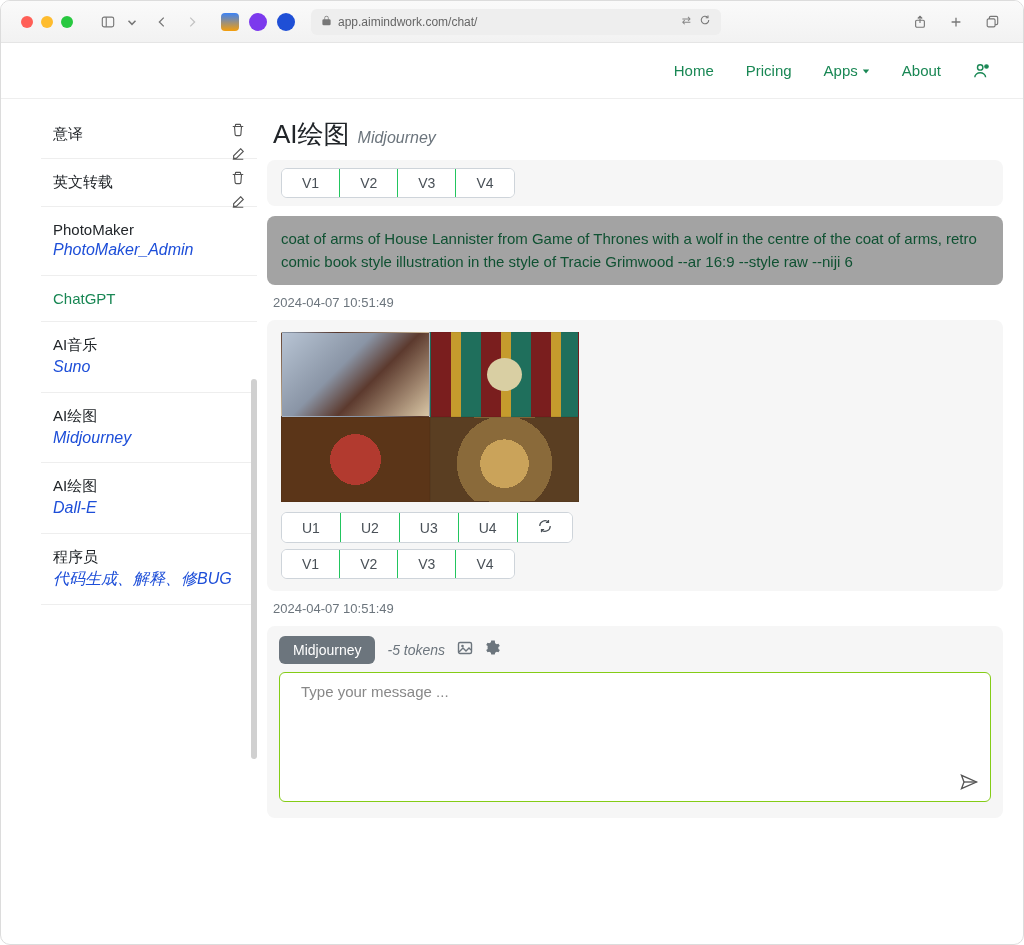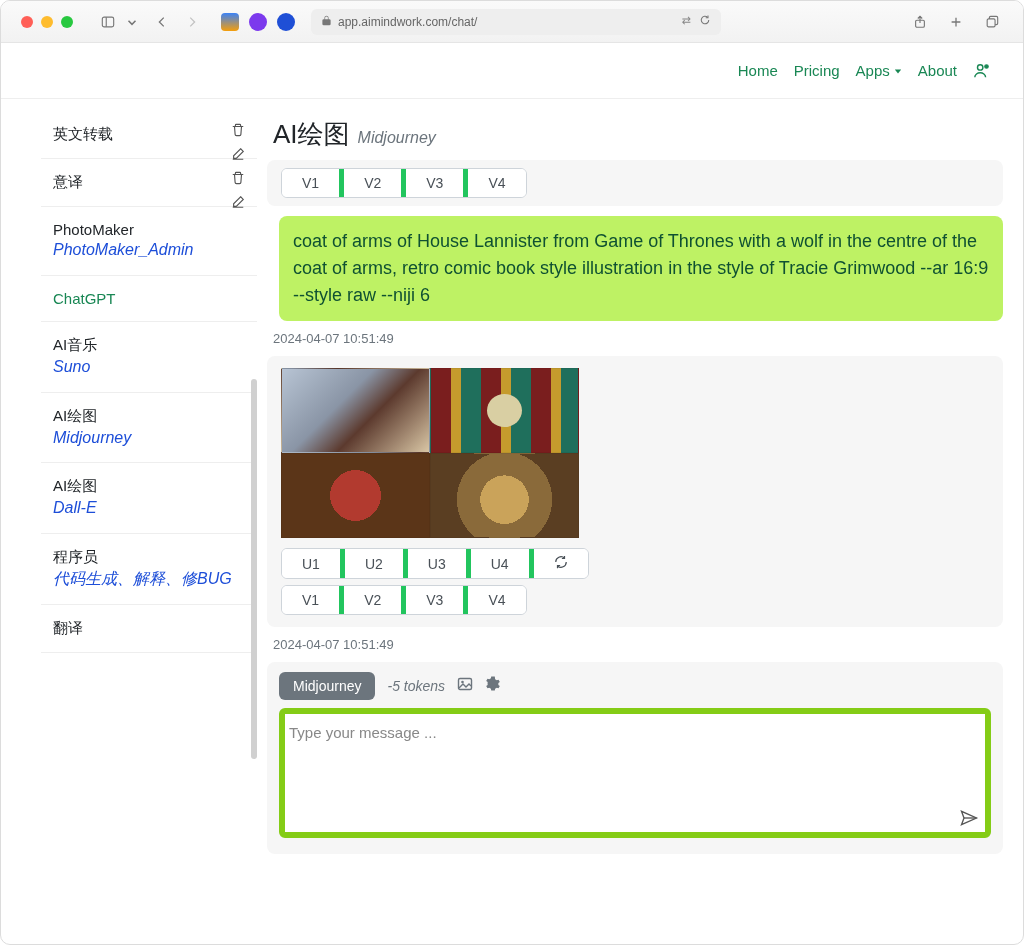--- a/index.html
+++ b/index.html
@@ -15,21 +15,21 @@
   .tb-btn svg { width:14px; height:14px; }
   .addr { flex:0 0 410px; height:26px; background:#eeeeee; border-radius:6px; display:flex; align-items:center; padding:0 10px; color:#666; font-size:12px; margin-left:8px; }
   .addr .lock { margin-right:6px; }
   .tb-right { margin-left:auto; display:flex; gap:14px; }
   .ext-icons { display:flex; gap:10px; margin-left:10px; }
   .ext { width:18px; height:18px; border-radius:4px; }
   .tab-group { display:flex; align-items:center; gap:2px; margin-left:6px; }
 
   
   .app { flex:1; display:flex; flex-direction:column; overflow:hidden; }
-  .topnav { height:56px; border-bottom:1px solid #eee; display:flex; align-items:center; justify-content:flex-end; padding:0 32px; gap:16px; }
+  .topnav { height:56px; border-bottom:1px solid #eee; display:flex; align-items:center; justify-content:flex-end; padding:0 32px; gap:32px; }
   .topnav a { color:#198754; font-size:15px; text-decoration:none; display:flex; align-items:center; gap:4px; }
   .topnav .person-icon { width:18px; height:18px; color:#198754; }
 
   .body { flex:1; display:flex; overflow:hidden; }
 
   
   .sidebar { width:216px; padding:12px 0 12px 0; overflow-y:auto; position:relative; margin-left:40px; }
   .sidebar::-webkit-scrollbar { width:6px; }
   .sidebar::-webkit-scrollbar-thumb { background:#ccc; border-radius:3px; }
   .sb-scrolltrack { position:absolute; right:0; top:280px; width:6px; height:380px; background:#d0d0d0; border-radius:3px; }
@@ -42,24 +42,24 @@
 
   
   .main { flex:1; display:flex; flex-direction:column; overflow:hidden; padding:0 20px 0 10px; }
   .page-head { padding:18px 6px 8px; display:flex; align-items:baseline; gap:8px; }
   .page-head h1 { margin:0; font-size:26px; font-weight:500; }
   .page-head .tool { font-size:16px; color:#6c757d; font-style:italic; }
 
   .chat { flex:1; overflow:hidden; display:flex; flex-direction:column; gap:10px; }
 
   .card { background:#f6f6f6; border-radius:8px; padding:12px 14px; }
-  .card.bubble { background:#bef264; color:#0f5132; font-size:18px; line-height:1.5;margin-left:12px; }
+  .card.bubble { background:#a3a3a3; color:#0f5132; font-size:15px; line-height:1.5; }
 
   .btn-row { display:flex; border:1px solid #ced4da; border-radius:6px; overflow:hidden; width:fit-content; background:#fff; }
-  .btn-row button { background:#fff; border:none; border-right:5px solid #22c55e; padding:6px 20px; font-size:14px; color:#495057; cursor:pointer; }
+  .btn-row button { background:#fff; border:none; border-right:1px solid #22c55e; padding:6px 20px; font-size:14px; color:#495057; cursor:pointer; }
   .btn-row button:last-child { border-right:none; }
   .btn-rows { display:flex; flex-direction:column; gap:6px; align-items:flex-start; }
 
   .timestamp { font-size:13px; color:#6c757d; padding:0 6px; }
 
   .imgset { display:grid; grid-template-columns:1fr 1fr; width:298px; height:170px; gap:0; margin-bottom:10px; }
   .tile { border:1px solid rgba(0,0,0,0.05); }
   .t1 { background:linear-gradient(135deg,#b8c4d4,#8a95a6 40%,#5c3a2e 60%,#d9c6a5); }
   .t2 { background:repeating-linear-gradient(90deg,#7a1e1e 0 20px,#c59b2d 20px 30px,#1f6f5c 30px 50px); position:relative; }
   .t2::after{ content:""; position:absolute; inset:30% 38%; background:#d9cfa3; border-radius:50%; }
@@ -67,21 +67,21 @@
   .t4 { background:radial-gradient(circle at 50% 55%, #caa35a 0 28%, #8a6a3a 28% 55%, #5a3e22 55% 100%); }
 
   
   .composer { background:#f6f6f6; border-radius:8px; padding:10px 12px 12px; display:flex; flex-direction:column; gap:8px; }
   .composer-top { display:flex; align-items:center; gap:12px; }
   .pill { background:#6c757d; color:#fff; border-radius:6px; padding:6px 14px; font-size:14px; }
   .tokens { color:#6c757d; font-style:italic; font-size:14px; }
   .composer-icons { display:flex; gap:12px; color:#6c757d; }
   .composer-icons svg { width:16px; height:16px; }
   .msgbox { position:relative; }
-  .msgbox textarea { width:100%; height:130px; resize:none; border:6px solid #84cc16; border-radius:6px; padding:10px 40px 10px 4px; font-size:15px; color:#ec4899; background:#fff; font-family:inherit; }
+  .msgbox textarea { width:100%; height:130px; resize:none; border:1px solid #84cc16; border-radius:6px; padding:10px 40px 10px 21px; font-size:15px; color:#ec4899; background:#fff; font-family:inherit; }
   .msgbox textarea::placeholder { color:#888; }
   .send { position:absolute; right:12px; bottom:10px; color:#555; }
   .send svg { width:20px; height:20px; }
 
   .caret-down { width:8px; height:8px; }
 </style>
 </head>
 <body>
 
 <div class="window">
@@ -180,48 +180,48 @@
             <line x1="13.2" y1="5" x2="16.8" y2="5"></line>
           </svg>
       </span>
     </div>
 
     <div class="body">
 
       <div class="sidebar">
         <div id="sb-list">
             <div class="sb-item">
+              <div class="title">意译</div>
+              <div class="sb-actions">
+                <span><svg viewBox="0 0 16 16" fill="none" stroke="currentColor" stroke-width="1.3">
+                    <polyline points="2 4 14 4"></polyline>
+                    <path d="M5 4V2.5A1 1 0 0 1 6 1.5h4a1 1 0 0 1 1 1V4"></path>
+                    <path d="M4 4l.7 9a1.5 1.5 0 0 0 1.5 1.4h3.6a1.5 1.5 0 0 0 1.5-1.4L12 4"></path>
+                  </svg></span>
+                <span><svg viewBox="0 0 16 16" fill="none" stroke="currentColor" stroke-width="1.3">
+                    <path d="M11 2l3 3-8 8H3v-3z"></path>
+                    <path d="M2 14h12"></path>
+                  </svg></span>
+              </div>
+            </div>
+            <div class="sb-item">
               <div class="title">英文转载</div>
               <div class="sb-actions">
                 <span><svg viewBox="0 0 16 16" fill="none" stroke="currentColor" stroke-width="1.3">
                     <polyline points="2 4 14 4"></polyline>
                     <path d="M5 4V2.5A1 1 0 0 1 6 1.5h4a1 1 0 0 1 1 1V4"></path>
                     <path d="M4 4l.7 9a1.5 1.5 0 0 0 1.5 1.4h3.6a1.5 1.5 0 0 0 1.5-1.4L12 4"></path>
                   </svg></span>
                 <span><svg viewBox="0 0 16 16" fill="none" stroke="currentColor" stroke-width="1.3">
                     <path d="M11 2l3 3-8 8H3v-3z"></path>
                     <path d="M2 14h12"></path>
                   </svg></span>
               </div>
             </div>
             <div class="sb-item">
-              <div class="title">意译</div>
-              <div class="sb-actions">
-                <span><svg viewBox="0 0 16 16" fill="none" stroke="currentColor" stroke-width="1.3">
-                    <polyline points="2 4 14 4"></polyline>
-                    <path d="M5 4V2.5A1 1 0 0 1 6 1.5h4a1 1 0 0 1 1 1V4"></path>
-                    <path d="M4 4l.7 9a1.5 1.5 0 0 0 1.5 1.4h3.6a1.5 1.5 0 0 0 1.5-1.4L12 4"></path>
-                  </svg></span>
-                <span><svg viewBox="0 0 16 16" fill="none" stroke="currentColor" stroke-width="1.3">
-                    <path d="M11 2l3 3-8 8H3v-3z"></path>
-                    <path d="M2 14h12"></path>
-                  </svg></span>
-              </div>
-            </div>
-            <div class="sb-item">
               <div class="title">PhotoMaker</div>
               <div class="sub">PhotoMaker_Admin</div>
             </div>
             <div class="sb-item active">
               <div class="title">ChatGPT</div>
             </div>
             <div class="sb-item">
               <div class="title">AI音乐</div>
               <div class="sub">Suno</div>
             </div>
@@ -229,23 +229,20 @@
               <div class="title">AI绘图</div>
               <div class="sub">Midjourney</div>
             </div>
             <div class="sb-item">
               <div class="title">AI绘图</div>
               <div class="sub">Dall-E</div>
             </div>
             <div class="sb-item">
               <div class="title">程序员</div>
               <div class="sub">代码生成、解释、修BUG</div>
-            </div>
-            <div class="sb-item">
-              <div class="title">翻译</div>
             </div>
           </div>
         <div class="sb-scrolltrack"></div>
       </div>
 
       <div class="main">
         <div class="page-head">
           <h1>AI绘图</h1>
           <span class="tool">Midjourney</span>
         </div>

